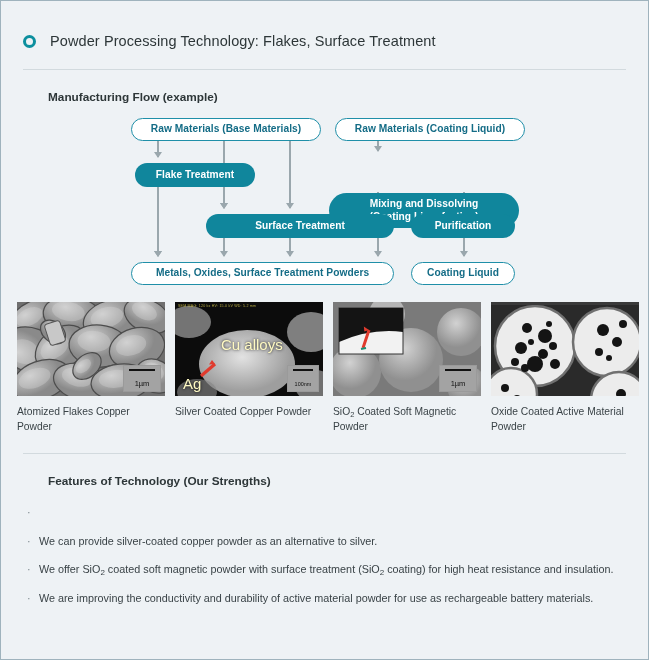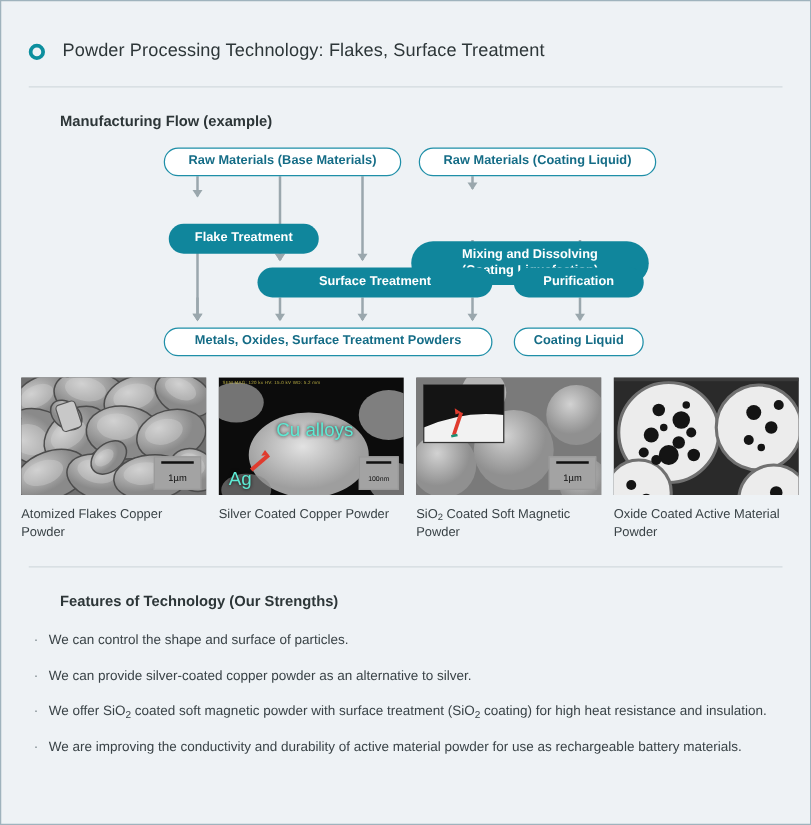--- a/index.html
+++ b/index.html
@@ -131,21 +131,21 @@
     color: #111;
     line-height: 1;
   }
   .scalebar .bar {
     height: 2px; background: #111;
     margin: 0 auto 2px auto;
   }
 
   .ov-label {
     position: absolute;
-    color: #5eead4;
+    color: #fef9c3;
     font-family: "Liberation Sans", sans-serif;
     text-shadow: 0 0 3px rgba(0,0,0,.9);
   }
   .sem-meta {
     position: absolute;
     left: 3px; top: 2px;
     color: #cfc24a;
     font-size: 3.6px;
     letter-spacing: .2px;
     opacity: .85;
@@ -195,21 +195,21 @@
       <div class="arrow" style="left: 222px; top: 120px; height: 18px;"></div>
       <div class="arrow" style="left: 288px; top: 120px; height: 18px;"></div>
       <div class="arrow" style="left: 376px; top: 120px; height: 18px;"></div>
       <div class="arrow" style="left: 462px; top: 120px; height: 18px;"></div>
       <div class="node outline" style="left: 130px; top: 0px; width: 190px; height: 23px;">
         <span>Raw Materials (Base Materials)</span>
       </div>
       <div class="node outline" style="left: 334px; top: 0px; width: 190px; height: 23px;">
         <span>Raw Materials (Coating Liquid)</span>
       </div>
-      <div class="node filled" style="left: 134px; top: 45px; width: 120px; height: 24px; margin-top: 16px;">
+      <div class="node filled" style="left: 134px; top: 45px; width: 120px; height: 24px;">
         <span>Flake Treatment</span>
       </div>
       <div class="node filled" style="left: 328px; top: 39px; width: 190px; height: 35px; margin-top: 36px;">
         <span>Mixing and Dissolving<br>(Coating Liquefaction)</span>
       </div>
       <div class="node filled" style="left: 205px; top: 96px; width: 188px; height: 24px;">
         <span>Surface Treatment</span>
       </div>
       <div class="node filled" style="left: 410px; top: 96px; width: 104px; height: 24px; border-radius: 12px;">
         <span>Purification</span>
@@ -365,21 +365,20 @@
         <div class="caption">Oxide Coated Active Material Powder</div>
       </div>
     </div>
 
   <div class="features">
     <div class="rule"></div>
     <div class="section-title">Features of Technology (Our Strengths)</div>
     <div class="bullets" id="bullets">
         <div class="bullet">
           <span class="dot">·</span>
-          <span>We can control the shape and surface of particles.</span>
         </div>
         <div class="bullet">
           <span class="dot">·</span>
           <span>We can provide silver-coated copper powder as an alternative to silver.</span>
         </div>
         <div class="bullet">
           <span class="dot">·</span>
           <span>We offer SiO<sub>2</sub> coated soft magnetic powder with surface treatment (SiO<sub>2</sub> coating) for high heat resistance and insulation.</span>
         </div>
         <div class="bullet">

